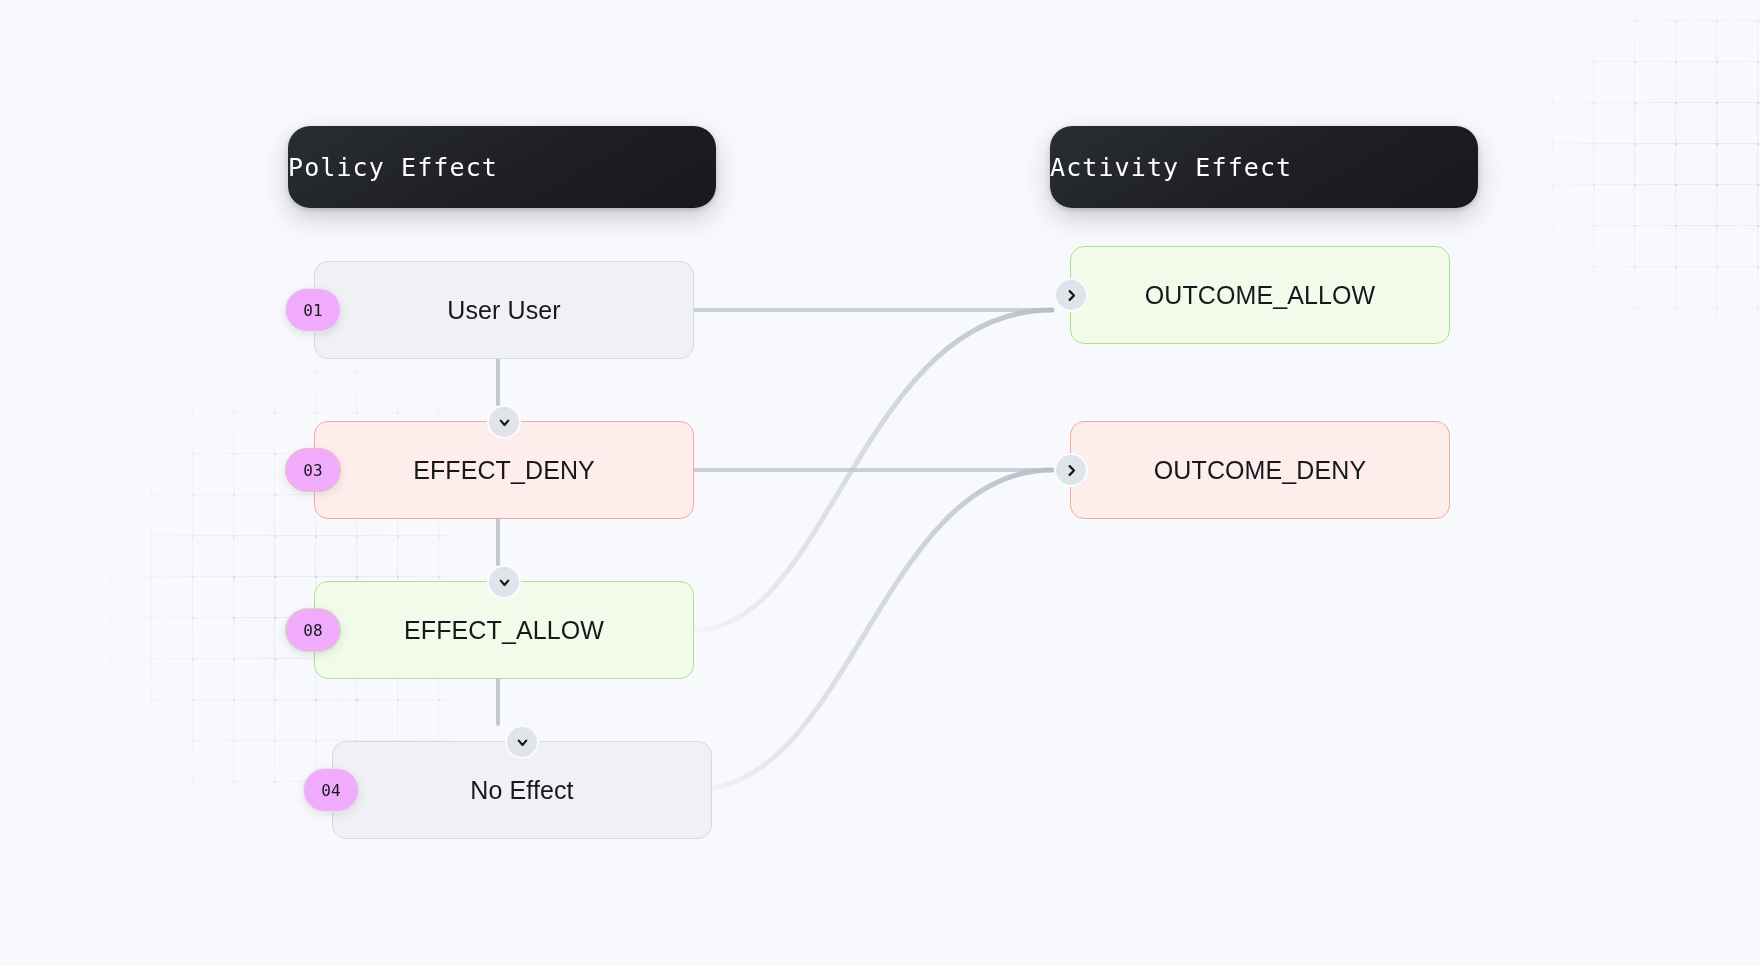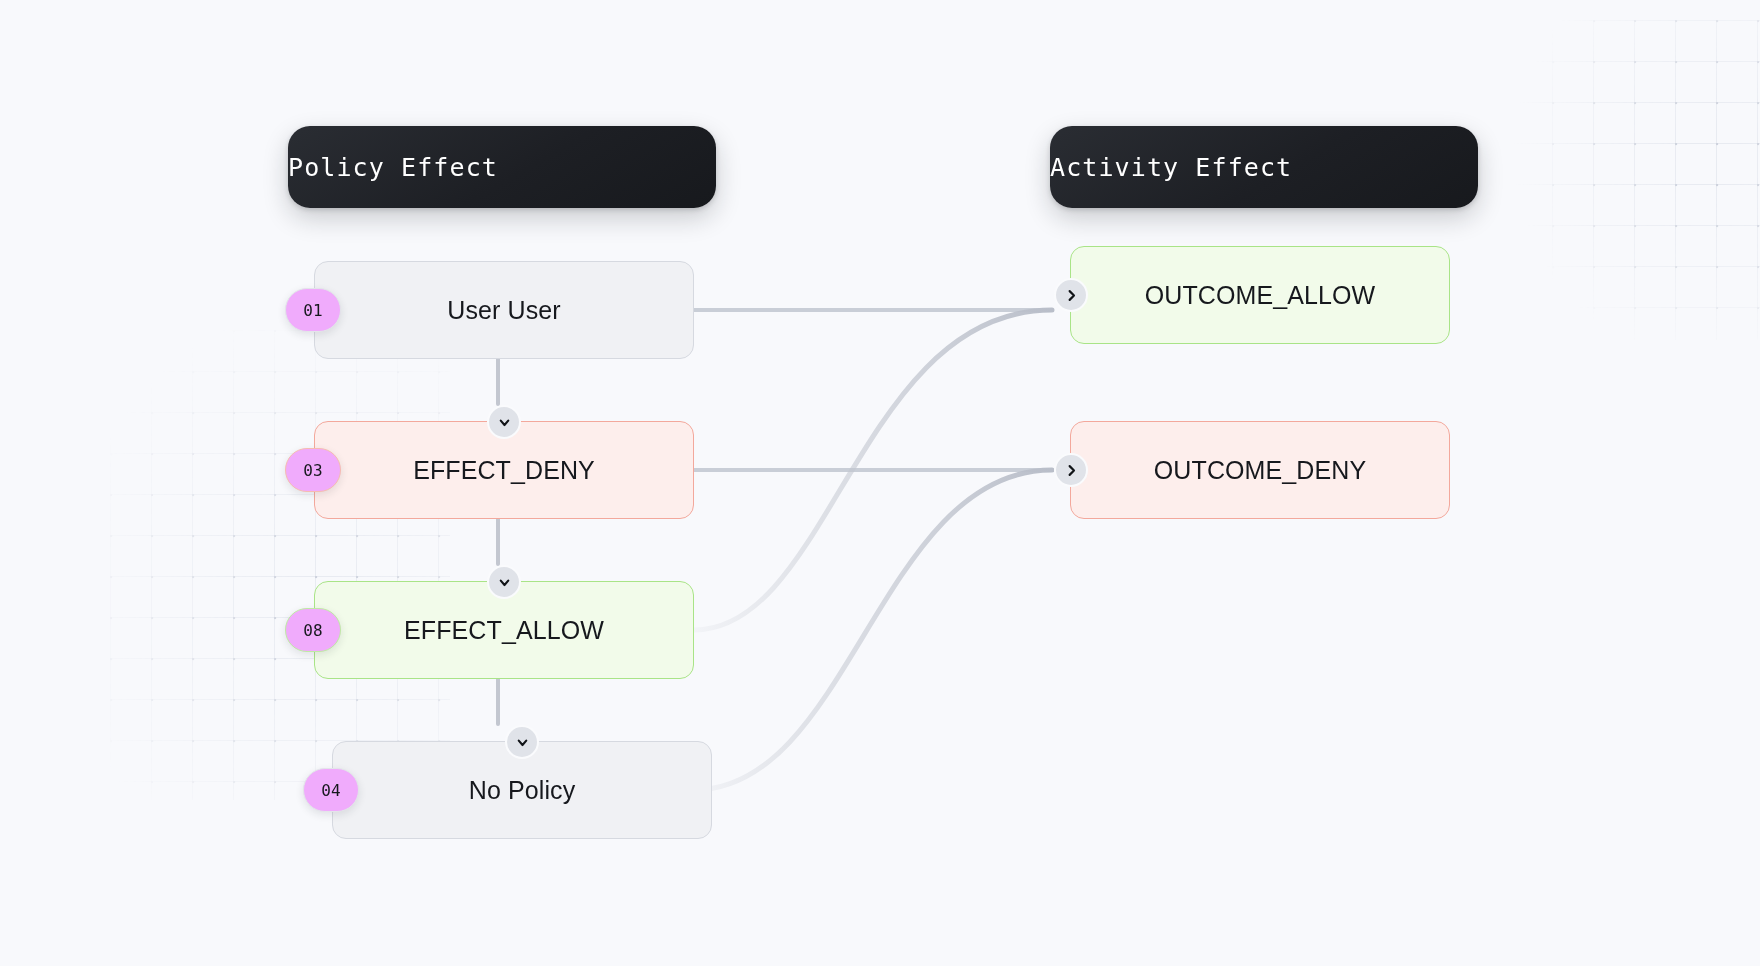--- a/index.html
+++ b/index.html
@@ -197,21 +197,21 @@
     <span class="node-label">EFFECT_ALLOW</span>
   </div>
 
   <div class="node neutral" id="node-l3" style="left:332px; top:741px;">
     <span class="puck puck-down">
       <svg width="15" height="15" viewBox="0 0 24 24" fill="none" stroke="#111418" stroke-width="3.4" stroke-linecap="round" stroke-linejoin="round">
           <polyline points="6 9 12 16 18 9"></polyline>
         </svg>
     </span>
     <span class="badge">04</span>
-    <span class="node-label">No Policy</span>
+    <span class="node-label">No Effect</span>
   </div>
 
   <div class="node allow" id="node-r0" style="left:1070px; top:246px;">
     <span class="puck puck-right">
       <svg width="15" height="15" viewBox="0 0 24 24" fill="none" stroke="#111418" stroke-width="3.4" stroke-linecap="round" stroke-linejoin="round">
           <polyline points="9 5 16 12 9 19"></polyline>
         </svg>
     </span>
     <span class="node-label">OUTCOME_ALLOW</span>
   </div>

